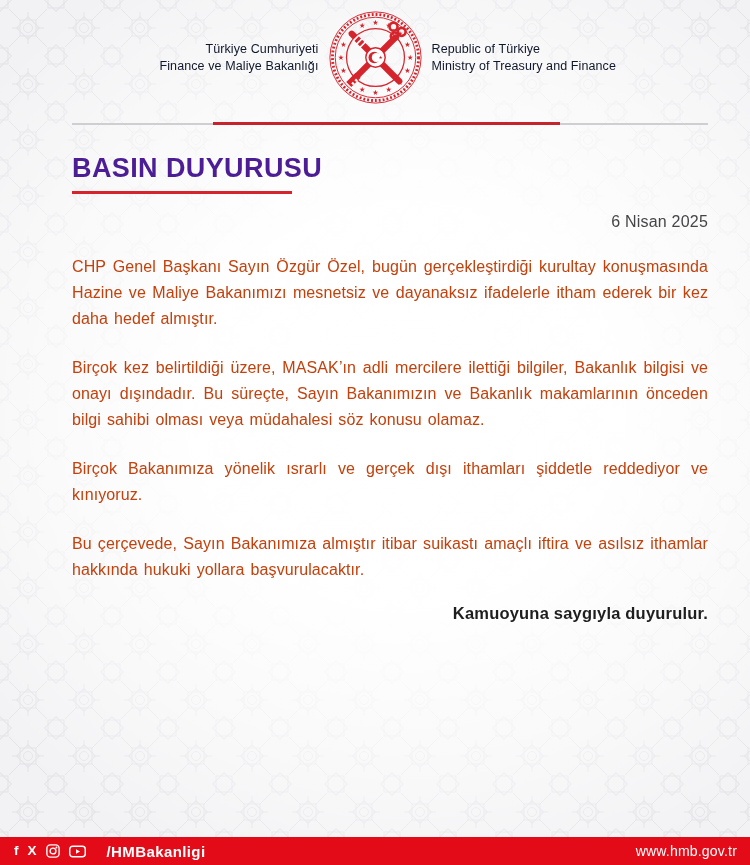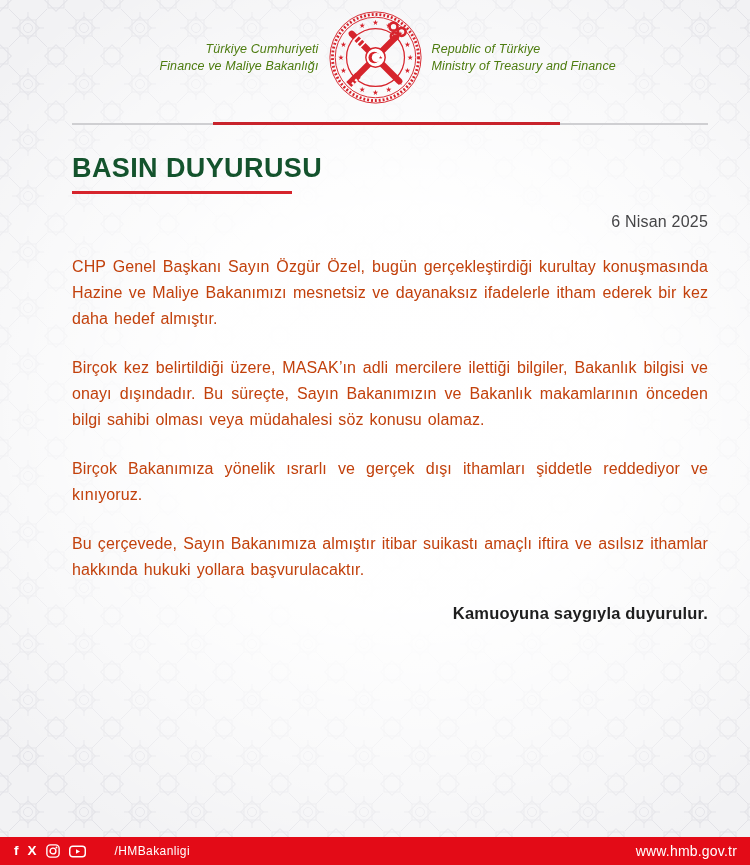--- a/index.html
+++ b/index.html
@@ -19,35 +19,35 @@
       #ffffff 0%, rgba(255,255,255,0.96) 42%,
       rgba(255,255,255,0.55) 72%, rgba(255,255,255,0) 100%);
   }
   .content-wrap { position:relative; z-index:2; }
 
   
   header {
     display:flex; align-items:center; justify-content:center;
     padding-top:10px; gap:9px;
   }
-  .h-col { flex:1; color:#4d7c0f; font-size:12.5px; line-height:16.5px; letter-spacing:.1px;font-style:italic; }
+  .h-col { flex:1; color:#0f172a; font-size:12.5px; line-height:16.5px; letter-spacing:.1px; }
   .h-left  { text-align:right; }
   .h-right { text-align:left; }
   .emblem  { flex:0 0 95px; height:95px; }
 
   
   .divider { display:flex; align-items:center; margin:17px 42px 0 72px; }
   .d-gray  { height:2px; background:#cfcfd2; flex:0 0 141px; }
   .d-red   { height:3px; background:#c8232c; flex:0 0 347px; }
   .d-gray.d2 { flex:1; }
 
   
   main { padding:29px 42px 0 72px; }
   h1 {
-    font-size:27px; font-weight:bold; color:#14532d;
+    font-size:27px; font-weight:bold; color:#4c1d95;
     letter-spacing:.4px; line-height:1.1;
   }
   .title-underline { width:220px; height:3px; background:#d6242c; margin-top:7px; }
   .date { margin-top:19px; text-align:right; font-size:16px; color:#454547; letter-spacing:.2px; }
   p.body-par {
     margin-top:23px; font-size:16px; line-height:26px;
     text-align:justify; color:#c2410c;
     word-spacing:1.5px; letter-spacing:.1px;
   }
   p.closing {
@@ -58,21 +58,21 @@
   
   footer {
     position:absolute; left:0; right:0; bottom:0; z-index:3;
     height:28px; background:#e30b17; color:#fff;
     display:flex; align-items:center; justify-content:space-between;
     padding:0 13px 0 14px;
   }
   .f-left { display:flex; align-items:center; gap:9px; }
   .glyph { font-weight:bold; font-size:13.5px; line-height:1; cursor:pointer; }
   .fi svg { display:block; }
-  .handle { font-size:12px; letter-spacing:.4px; margin-left:20px; cursor:pointer; }
+  .handle { font-size:15px; letter-spacing:.4px; margin-left:12px; cursor:pointer;font-weight:bold; }
   .f-right { font-size:14px; letter-spacing:.2px; cursor:pointer; }
   .f-right b { font-weight:normal; }
 </style>
 </head>
 <body>
 
 <div class="page">
 
   <svg class="bg-pattern" width="750" height="865" aria-hidden="true">
     <defs>

